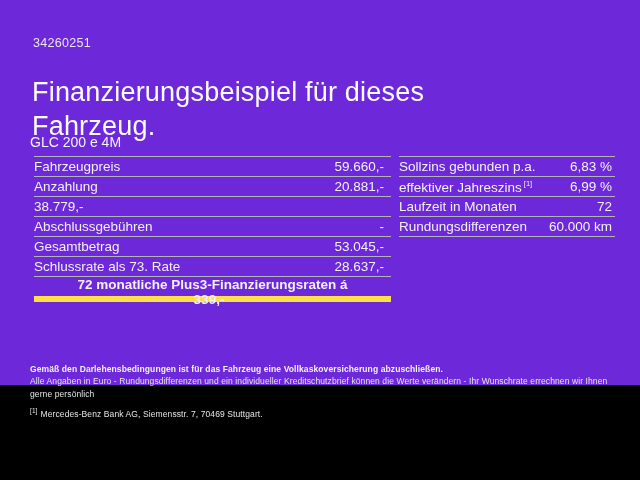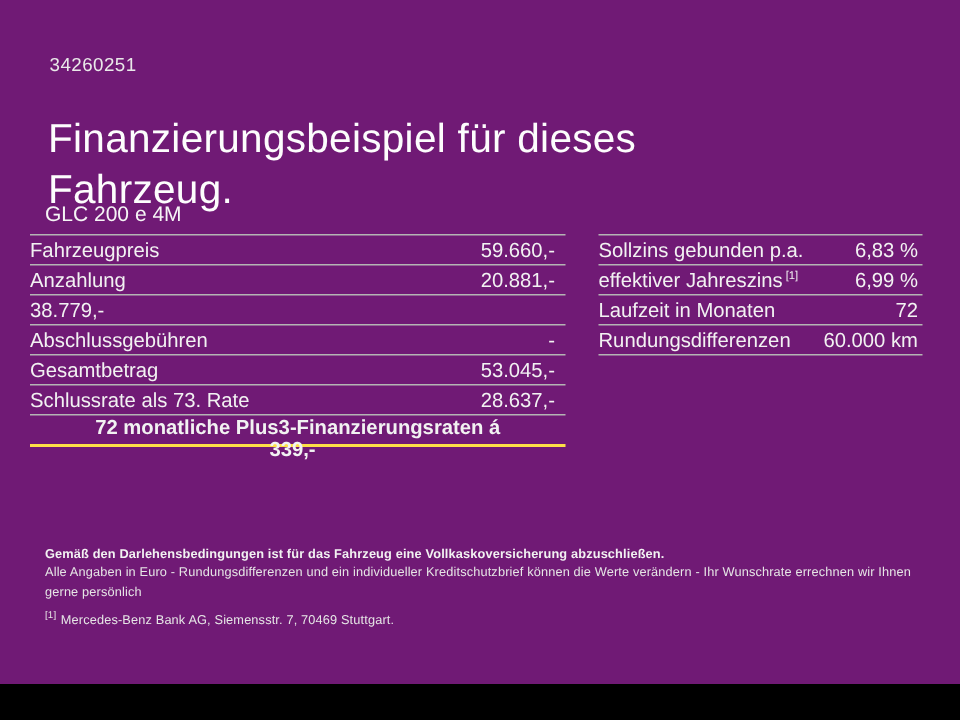--- a/index.html
+++ b/index.html
@@ -3,39 +3,39 @@
 <meta charset="utf-8">
 <style>
   * { margin: 0; padding: 0; box-sizing: border-box; }
   html, body {
     width: 640px; height: 480px;
     background: #000000;
     font-family: "Liberation Sans", sans-serif;
     color: #f2f2f2;
     overflow: hidden;
   }
-  .page { position: relative; width: 640px; height: 456px; background: #701a75; }
+  .page { position: relative; width: 640px; height: 385px; background: #6d28d9; }
 
   .doc-id {
     position: absolute; left: 33px; top: 36px;
     font-size: 12.5px; letter-spacing: 0.3px; color: #e9e9e9;
   }
   .title {
     position: absolute; left: 32px; top: 75px;
     font-size: 27px; line-height: 34px; font-weight: 400; color: #fdfdfd;
     letter-spacing: 0.2px;
   }
   .model {
     position: absolute; left: 30px; top: 134px;
     font-size: 14px; color: #f5f5f5;
   }
 
   .fin-table {
-    position: absolute; left: 20px; top: 156px; width: 357px;
-    border-bottom: 2px solid #fde047;
+    position: absolute; left: 34px; top: 156px; width: 357px;
+    border-bottom: 6px solid #fde047;
   }
   .cond-table {
     position: absolute; left: 399px; top: 156px; width: 216px;
     border-bottom: 1px solid #b4b4b4;
   }
   .trow {
     display: flex; justify-content: space-between; align-items: center;
     height: 20px; border-top: 1px solid #b4b4b4;
     font-size: 13.5px; color: #f2f2f2; white-space: nowrap;
   }

